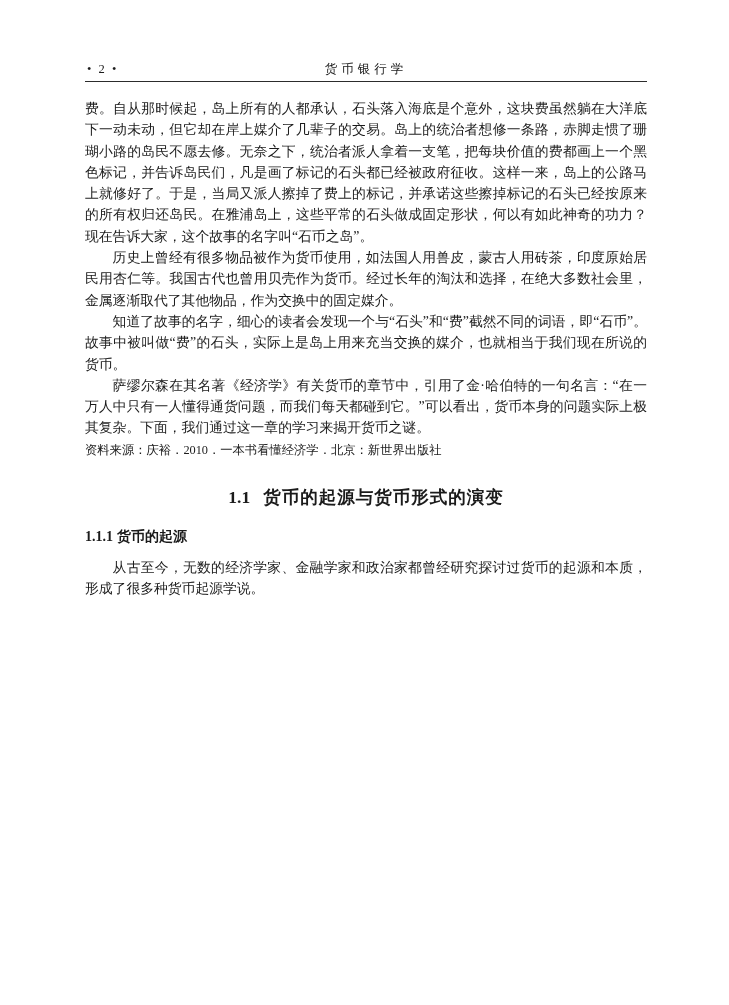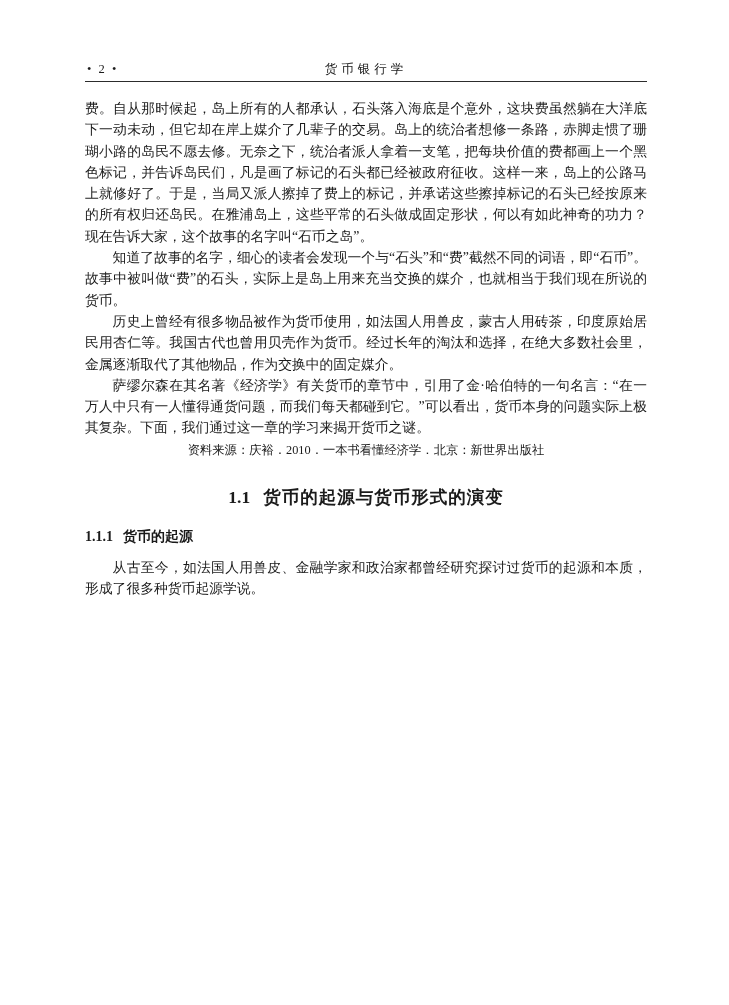--- a/index.html
+++ b/index.html
@@ -55,40 +55,40 @@
     word-break: break-all;
     font-family: Liberation Serif, serif;
   }
   .content p.para.no-indent {
     text-indent: 0;
   }
   .source-note {
     margin: 1px 0 0 0;
     font-size: 12.3px;
     line-height: 21px;
-    text-align: center;
+    text-align: left;
   }
   .section-heading {
     margin: 24px 0 19px 0;
     font-size: 17.5px;
     font-weight: bold;
     text-align: center;
     letter-spacing: 1px;
   }
   .section-heading .sec-num {
     margin-right: 13px;
     letter-spacing: 0;
   }
   .subsection-heading {
     margin: 0 0 11px 0;
     font-size: 14px;
     font-weight: bold;
   }
   .subsection-heading .sub-num {
-    margin-right: 10px;
+    margin-right: 4px;
   }
   .list-heading {
     margin: 8px 0 9px 0;
     font-size: 13.8px;
     line-height: 21.3px;
     text-indent: 2em;
   }
 </style>
 </head>
 <body>
@@ -97,29 +97,29 @@
 
   <header class="page-header">
     <span class="page-num">• 2 •</span>
     <span class="running-title">货币银行学</span>
   </header>
   <hr class="header-rule">
 
   <main class="content">
 
     <p class="para no-indent">费。自从那时候起，岛上所有的人都承认，石头落入海底是个意外，这块费虽然躺在大洋底下一动未动，但它却在岸上媒介了几辈子的交易。岛上的统治者想修一条路，赤脚走惯了珊瑚小路的岛民不愿去修。无奈之下，统治者派人拿着一支笔，把每块价值的费都画上一个黑色标记，并告诉岛民们，凡是画了标记的石头都已经被政府征收。这样一来，岛上的公路马上就修好了。于是，当局又派人擦掉了费上的标记，并承诺这些擦掉标记的石头已经按原来的所有权归还岛民。在雅浦岛上，这些平常的石头做成固定形状，何以有如此神奇的功力？现在告诉大家，这个故事的名字叫“石币之岛”。</p>
+    <p class="para">历史上曾经有很多物品被作为货币使用，如法国人用兽皮，蒙古人用砖茶，印度原始居民用杏仁等。我国古代也曾用贝壳作为货币。经过长年的淘汰和选择，在绝大多数社会里，金属逐渐取代了其他物品，作为交换中的固定媒介。</p>
     <p class="para">知道了故事的名字，细心的读者会发现一个与“石头”和“费”截然不同的词语，即“石币”。故事中被叫做“费”的石头，实际上是岛上用来充当交换的媒介，也就相当于我们现在所说的货币。</p>
-    <p class="para">历史上曾经有很多物品被作为货币使用，如法国人用兽皮，蒙古人用砖茶，印度原始居民用杏仁等。我国古代也曾用贝壳作为货币。经过长年的淘汰和选择，在绝大多数社会里，金属逐渐取代了其他物品，作为交换中的固定媒介。</p>
     <p class="para">萨缪尔森在其名著《经济学》有关货币的章节中，引用了金·哈伯特的一句名言：“在一万人中只有一人懂得通货问题，而我们每天都碰到它。”可以看出，货币本身的问题实际上极其复杂。下面，我们通过这一章的学习来揭开货币之谜。</p>
 
     <p class="source-note">资料来源：庆裕．2010．一本书看懂经济学．北京：新世界出版社</p>
 
     <h1 class="section-heading"><span class="sec-num">1.1</span><span class="sec-title">货币的起源与货币形式的演变</span></h1>
 
     <h2 class="subsection-heading"><span class="sub-num">1.1.1</span><span class="sub-title">货币的起源</span></h2>
 
-    <p class="para">从古至今，如法国人用兽皮、金融学家和政治家都曾经研究探讨过货币的起源和本质，形成了很多种货币起源学说。</p>
+    <p class="para">从古至今，无数的经济学家、金融学家和政治家都曾经研究探讨过货币的起源和本质，形成了很多种货币起源学说。</p>
 
 
 
   </main>
 
 </div>
 
 </body></html>

